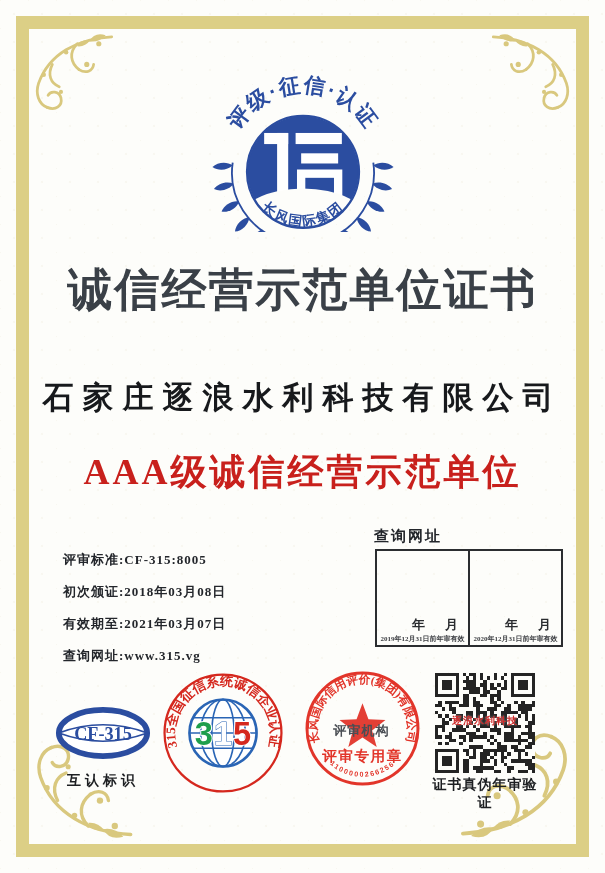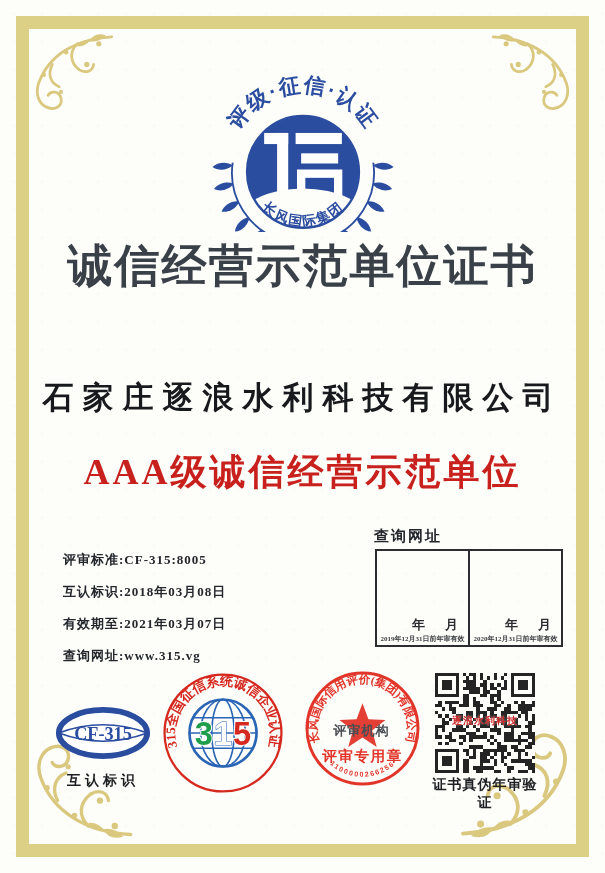--- a/index.html
+++ b/index.html
@@ -10,21 +10,21 @@
       radial-gradient(circle at 0 0, rgba(210,198,150,.10) 1px, transparent 1.6px),
       radial-gradient(circle at 14px 14px, rgba(210,198,150,.10) 1px, transparent 1.6px);
     background-size:28px 28px;
   }
   .frame{position:absolute; inset:16px; border:13px solid #dccf86; pointer-events:none;}
   .flourish{position:absolute; color:#d9c87e;}
   .abs{position:absolute;}
   .center{left:0; right:0; text-align:center;}
 
   .title{
-    top:236px; font-size:45px; font-weight:700; color:#3a4047; letter-spacing:2px;
+    top:260px; font-size:45px; font-weight:700; color:#3a4047; letter-spacing:2px;
   }
   .credit-code{
     top:314px; right:62px; font-size:17px; font-weight:700; color:#43474e; letter-spacing:.5px;
   }
   .company{
     top:377px; font-size:31px; font-weight:700; color:#17191c; letter-spacing:9px; white-space:nowrap;
   }
   .award{
     top:448px; font-family:"Liberation Serif", serif; font-size:36px; font-weight:700;
     color:#c8201c; letter-spacing:3px; white-space:nowrap;
@@ -158,21 +158,21 @@
 
   <div class="abs center award">AAA级诚信经营示范单位</div>
 
   <div class="abs center company">石家庄逐浪水利科技有限公司</div>
 
   <div class="abs details">
     <div class="detail-row">
       <span>评审标准:</span><span>CF-315:8005</span>
     </div>
     <div class="detail-row">
-      <span>互认标识:</span><span>2018年03月08日</span>
+      <span>初次颁证:</span><span>2018年03月08日</span>
     </div>
     <div class="detail-row">
       <span>有效期至:</span><span>2021年03月07日</span>
     </div>
     <div class="detail-row">
       <span>查询网址:</span><span>www.315.vg</span>
     </div>
   </div>
 
   <div class="abs ar-title">查询网址</div>

